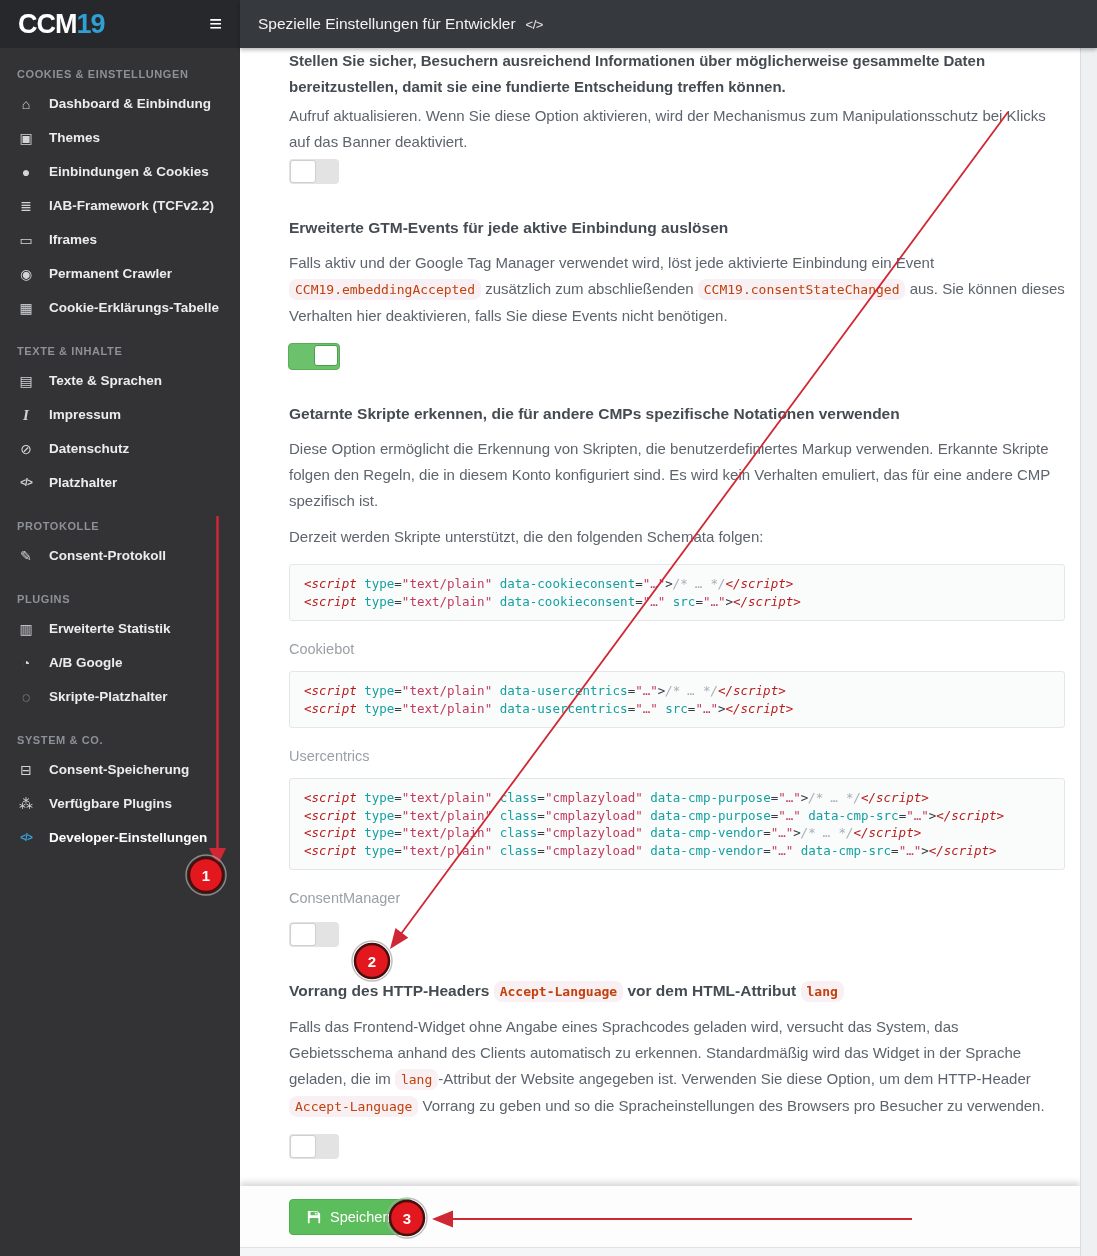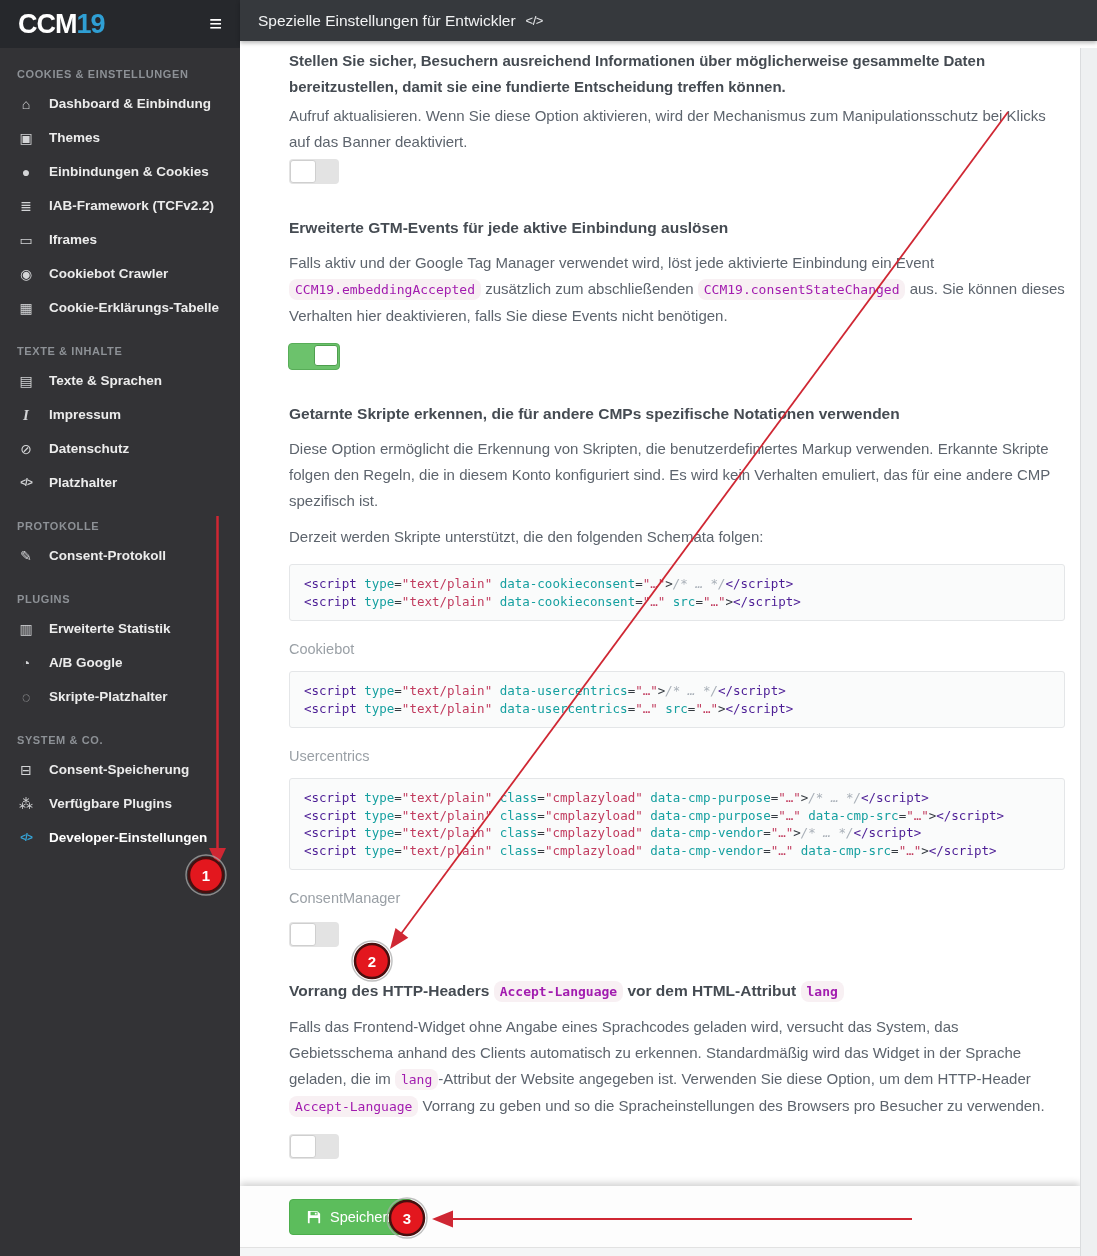--- a/index.html
+++ b/index.html
@@ -13,45 +13,45 @@
   .burger{margin-left:auto;color:#fff;font-size:22px;line-height:1;cursor:pointer;}
   .nav-section-label{padding:20px 17px 7px;font-size:11px;font-weight:700;letter-spacing:.6px;color:#8d9196;}
   .nav-item{display:flex;align-items:center;gap:14px;padding:8px 17px;color:#ececec;font-size:13.5px;font-weight:700;cursor:pointer;line-height:18px;}
   .nav-ico{width:18px;flex:0 0 18px;text-align:center;color:#d3d4d6;font-size:14px;font-weight:400;}
   .nav-ico.small-code{font-size:10px;font-weight:700;letter-spacing:-1px;}
   .nav-ico.serif-i{font-family:"Liberation Serif","DejaVu Serif",serif;font-style:italic;font-weight:700;font-size:15px;}
   .nav-item.active .nav-ico{color:#36a6da;}
   .nav-item.active{color:#fff;}
 
   
-  .topbar{position:absolute;left:240px;right:0;top:0;height:41px;background:#36393d;z-index:10;display:flex;align-items:center;padding:0 18px;box-sizing:border-box;box-shadow:0 2px 4px rgba(0,0,0,.28);}
+  .topbar{position:absolute;left:240px;right:0;top:0;height:48px;background:#36393d;z-index:10;display:flex;align-items:center;padding:0 18px;box-sizing:border-box;box-shadow:0 2px 4px rgba(0,0,0,.28);}
   .topbar-title{color:#f2f3f4;font-size:15.5px;font-weight:400;}
   .topbar-code{color:#e4e6e8;font-size:13px;margin-left:10px;letter-spacing:-.5px;}
 
   
   .main{position:absolute;left:240px;top:48px;width:840px;bottom:0;background:#fff;overflow:hidden;}
   .right-strip{position:absolute;left:1080px;top:48px;right:0;bottom:0;background:#eef0f1;border-left:1px solid #dadcde;}
   .content{padding:0 15px 140px 49px;}
 
   p.body-text{font-size:15px;line-height:26px;color:#5d646d;margin:0 0 10px;}
   p.intro{margin-top:-9px;margin-bottom:0;}
   p.intro-bold{font-weight:700;color:#454b52;margin:0 0 12px;}
   h3.sec{font-size:15.5px;font-weight:700;color:#454b52;margin:26px 0 10px;line-height:24px;}
 
-  .icode{font-family:"DejaVu Sans Mono","Liberation Mono",monospace;font-size:13px;color:#a21caf;background:#f8f0f3;padding:3px 6px;border-radius:8px;}
+  .icode{font-family:"DejaVu Sans Mono","Liberation Mono",monospace;font-size:13px;color:#c2410c;background:#f8f0f3;padding:3px 6px;border-radius:8px;}
 
   .toggle{width:50px;height:25px;border-radius:4px;display:inline-block;position:relative;margin:4px 0 2px;cursor:pointer;}
   .toggle.off{background:#e3e3e3;}
   .toggle.off .knob{position:absolute;left:1px;top:1px;width:24px;height:21px;background:#fff;border:1px solid #cfcfcf;border-radius:3px;}
   .toggle.on{background:#6cc26c;border:1px solid #58ad58;margin-left:-1px;}
   .toggle.on .knob{position:absolute;right:1px;top:1px;width:22px;height:19px;background:#fff;border:1px solid #4e9e4e;border-radius:3px;}
 
   .code-block{background:#fafbfb;border:1px solid #e4e6e8;border-radius:3px;padding:10px 14px;margin:14px 0 6px;font-family:"DejaVu Sans Mono","Liberation Mono",monospace;font-size:12.5px;line-height:17.5px;white-space:pre;}
   .code-line{white-space:pre;}
-  .tok-tag{color:#4c1d95;}
+  .tok-tag{color:#b91c1c;font-style:italic;}
   .tok-pun{color:#343a40;}
   .tok-pln{color:#343a40;}
   .tok-att{color:#16a0a0;}
   .tok-str{color:#c13b5e;}
   .tok-com{color:#a9b0b8;font-style:italic;}
   .code-caption{color:#9aa0a6;font-size:14.5px;margin:20px 0 12px;}
 
   
   .footer{position:absolute;left:0;right:0;bottom:8px;height:62px;background:#fdfdfd;box-shadow:0 -3px 7px rgba(0,0,0,.18);display:flex;align-items:center;padding-left:49px;box-sizing:border-box;z-index:6;}
   .btn-save{display:inline-flex;align-items:center;gap:9px;background:#5cbd5c;border:1px solid #4cae4c;color:#fff;font-size:14.5px;font-family:inherit;padding:9px 17px;border-radius:4px;cursor:pointer;}
@@ -92,21 +92,21 @@
     <div class="nav-item">
       <span class="nav-ico">≣</span>
       <span>IAB-Framework (TCFv2.2)</span>
     </div>
     <div class="nav-item">
       <span class="nav-ico">▭</span>
       <span>Iframes</span>
     </div>
     <div class="nav-item">
       <span class="nav-ico">◉</span>
-      <span>Cookiebot Crawler</span>
+      <span>Permanent Crawler</span>
     </div>
     <div class="nav-item">
       <span class="nav-ico">▦</span>
       <span>Cookie-Erklärungs-Tabelle</span>
     </div>
 
     <div class="nav-section-label">TEXTE &amp; INHALTE</div>
     <div class="nav-item">
       <span class="nav-ico">▤</span>
       <span>Texte &amp; Sprachen</span>

